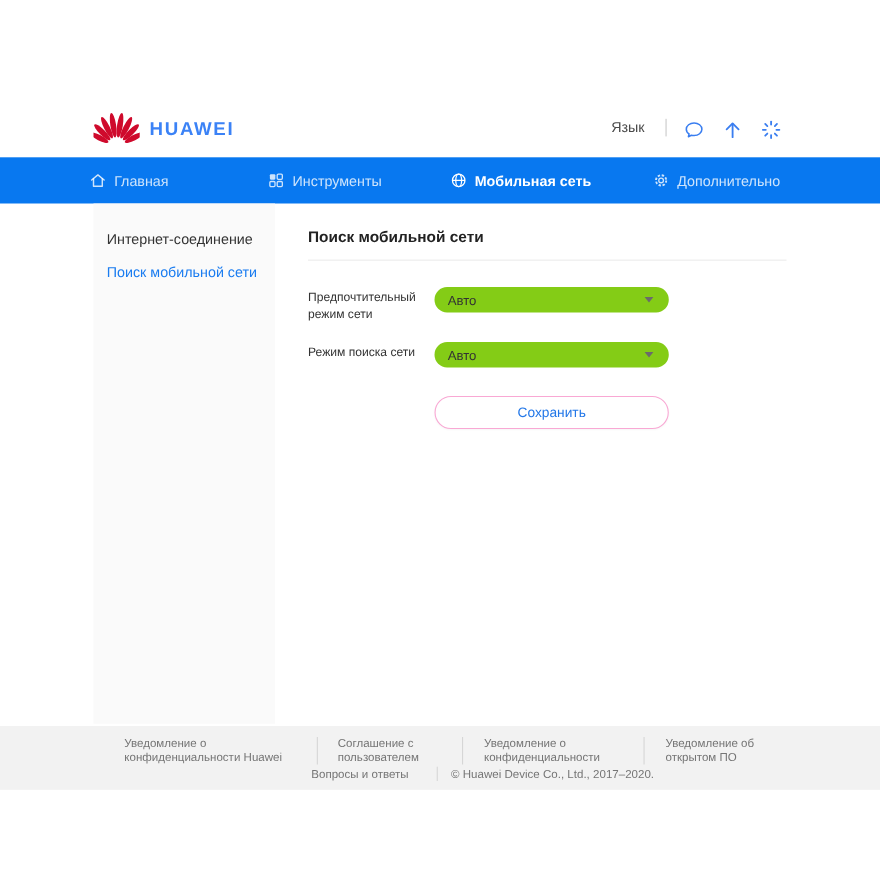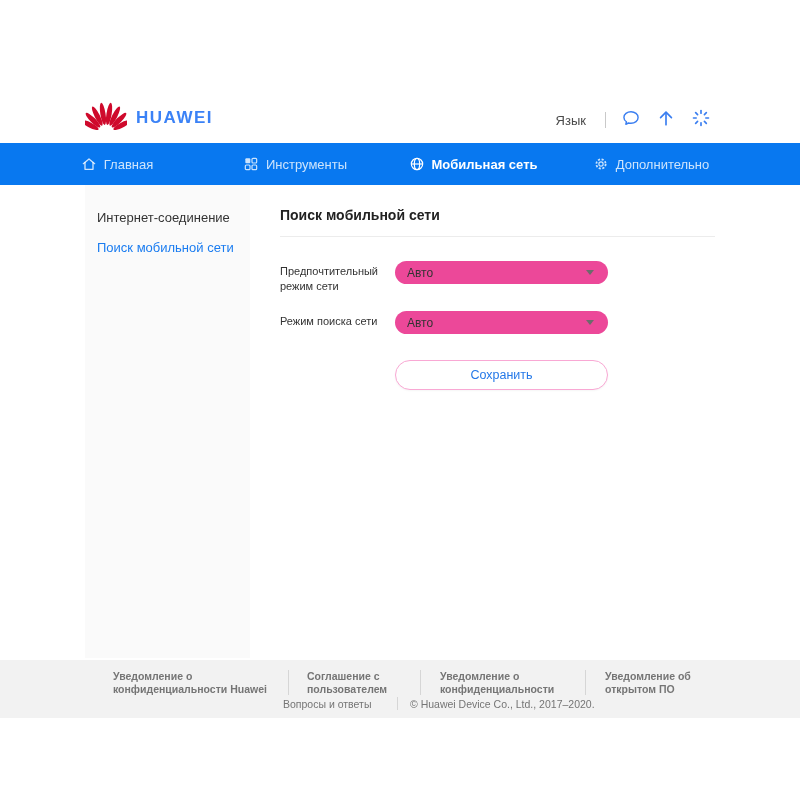--- a/index.html
+++ b/index.html
@@ -11,21 +11,21 @@
   html,body{background:#fff;}
   .page{
     position:relative;width:800px;height:800px;background:#fff;overflow:hidden;
     font-family:"Liberation Sans","DejaVu Sans",sans-serif;
   }
 
   
   .header{position:absolute;top:100px;left:85px;right:85px;height:42px;}
   .logo{position:absolute;left:0;top:2px;display:flex;align-items:center;gap:9px;}
   .logo-text{font-size:17px;font-weight:bold;color:#3b82f6;letter-spacing:1.5px;}
-  .header-right{position:absolute;right:4px;top:8px;display:flex;align-items:flex-end;gap:15px;}
+  .header-right{position:absolute;right:4px;top:8px;display:flex;align-items:flex-start;gap:15px;}
   .lang{font-size:13px;color:#4a4a4a;margin-right:4px;cursor:pointer;}
   .vdiv{width:1px;height:16px;background:#c9c9c9;}
   .hicon{width:20px;height:20px;color:#3a7ef0;cursor:pointer;display:block;}
 
   
   .navbar{position:absolute;top:143px;left:0;width:800px;height:42px;background:var(--primary);}
   .nav-inner{position:absolute;left:28px;top:0;width:712px;height:42px;display:flex;}
   .nav-tab{flex:1;display:flex;align-items:center;justify-content:center;gap:7px;
     color:rgba(255,255,255,0.8);font-size:13px;cursor:pointer;}
   .nav-tab.active{color:#fff;font-weight:bold;}
@@ -36,33 +36,33 @@
   .side-item{height:30px;line-height:30px;padding-left:12px;font-size:13px;color:#333;cursor:pointer;white-space:nowrap;}
   .side-item.active{color:var(--link);}
 
   .main{position:absolute;top:185px;left:280px;width:435px;}
   .main-title{margin-top:22px;font-size:14px;font-weight:bold;color:#222;}
   .main-divider{margin-top:13px;height:1px;background:#ececec;}
   .main-form{margin-top:24px;}
   .form-row{display:flex;align-items:flex-start;}
   .form-row + .form-row{margin-top:17px;}
   .row-label{width:115px;font-size:11px;color:#333;line-height:15px;padding-top:3px;padding-right:8px;}
-  .select{position:relative;width:213px;height:23px;background:#ec4899;border-radius:12px;
+  .select{position:relative;width:213px;height:23px;background:#84cc16;border-radius:12px;
     display:flex;align-items:center;padding:0 26px 0 12px;font-size:12px;color:#333;cursor:pointer;}
   .caret{position:absolute;right:14px;top:9px;width:0;height:0;
     border-left:4px solid transparent;border-right:4px solid transparent;border-top:5px solid #6b6b6b;}
   .btn-row{margin-top:26px;margin-left:115px;}
   .save-btn{width:213px;height:30px;border-radius:15px;background:#fff;border:1px solid #f9a8d4;
     color:#2478e8;font-size:12.5px;display:flex;align-items:center;justify-content:center;
     cursor:pointer;box-shadow:0 1px 2px rgba(0,0,0,0.04);font-family:inherit;}
 
   
   .footer{position:absolute;top:660px;left:0;width:800px;height:58px;background:#f2f2f2;
     font-size:10.5px;color:#757575;}
-  .f-link{position:absolute;top:10px;line-height:13px;cursor:pointer;font-weight:bold;}
+  .f-link{position:absolute;top:10px;line-height:13px;cursor:pointer;}
   .f-l1{left:113px;width:170px;}
   .f-l2{left:307px;width:100px;}
   .f-l3{left:440px;width:125px;}
   .f-l4{left:605px;width:120px;}
   .f-div{position:absolute;width:1px;background:#d6d6d6;}
   .f-d1{left:288px;top:10px;height:25px;}
   .f-d2{left:420px;top:10px;height:25px;}
   .f-d3{left:585px;top:10px;height:25px;}
   .f-d4{left:397px;top:37px;height:13px;}
   .f-faq{position:absolute;left:283px;top:38px;cursor:pointer;}

